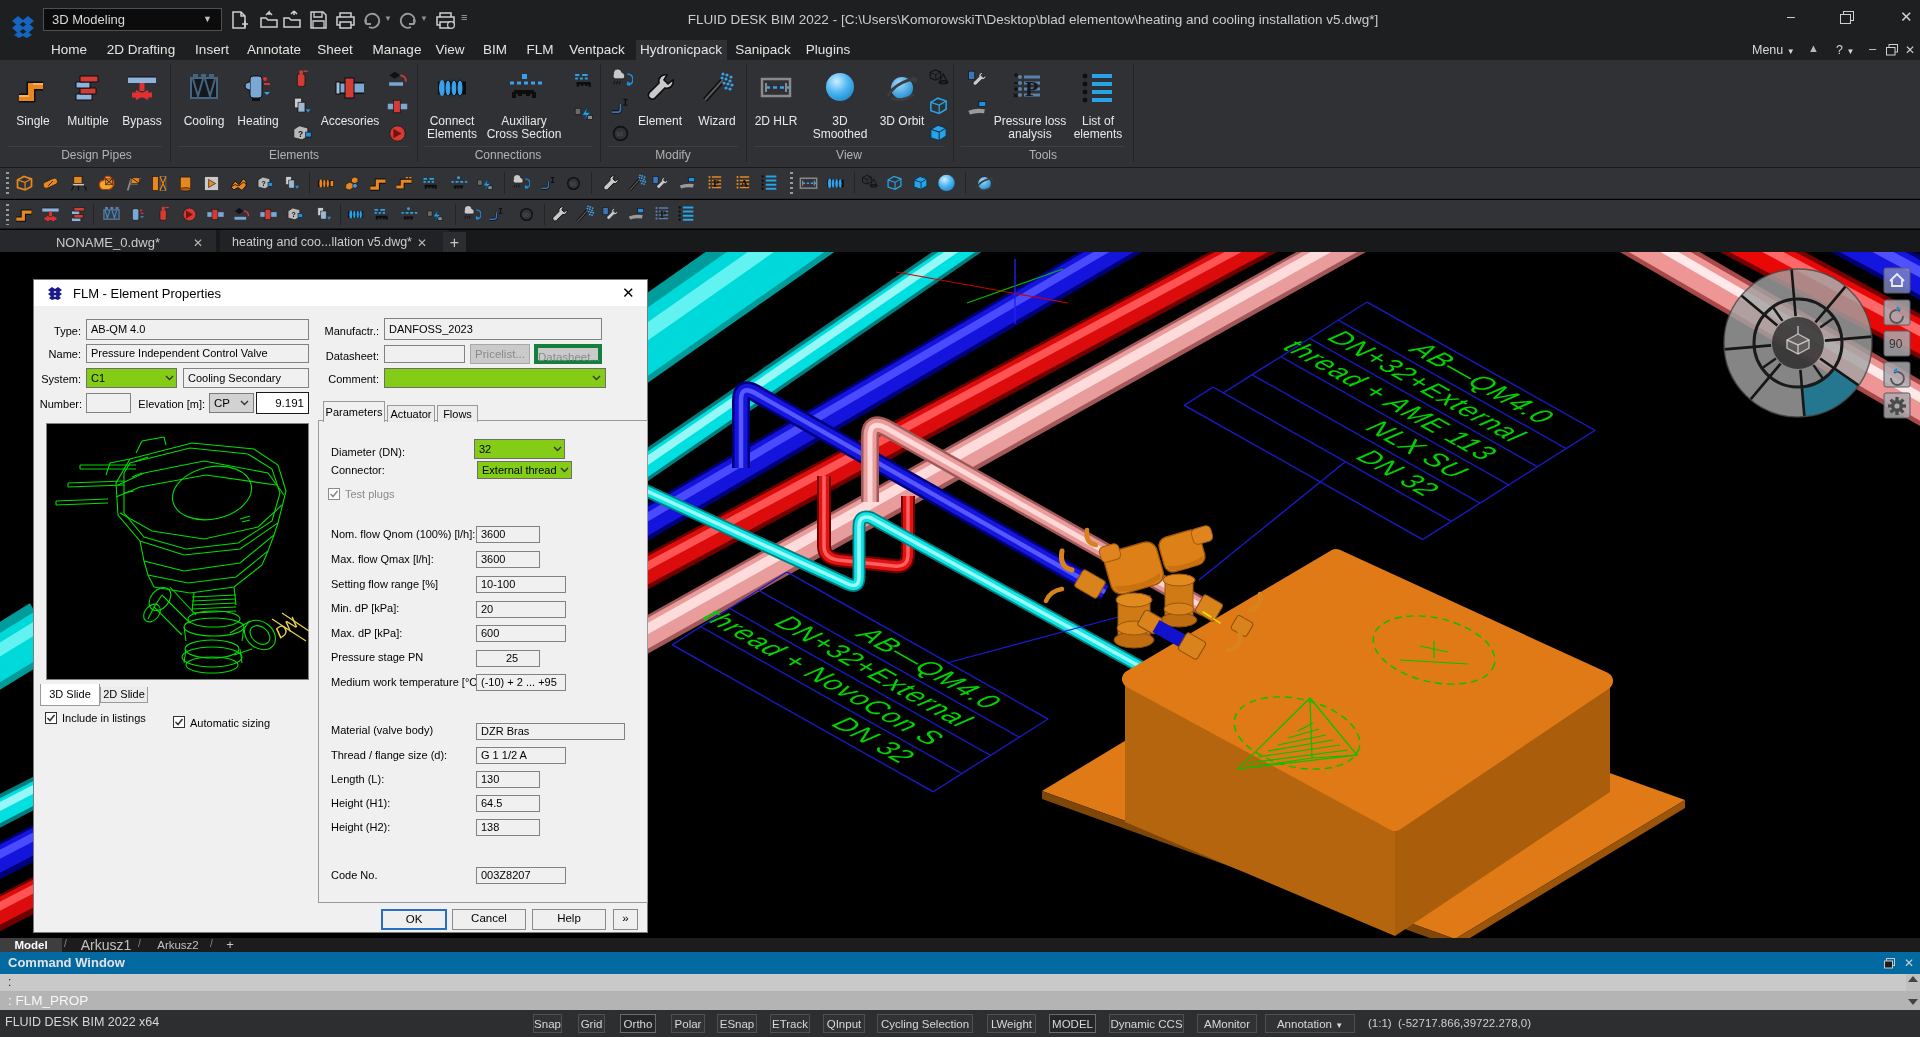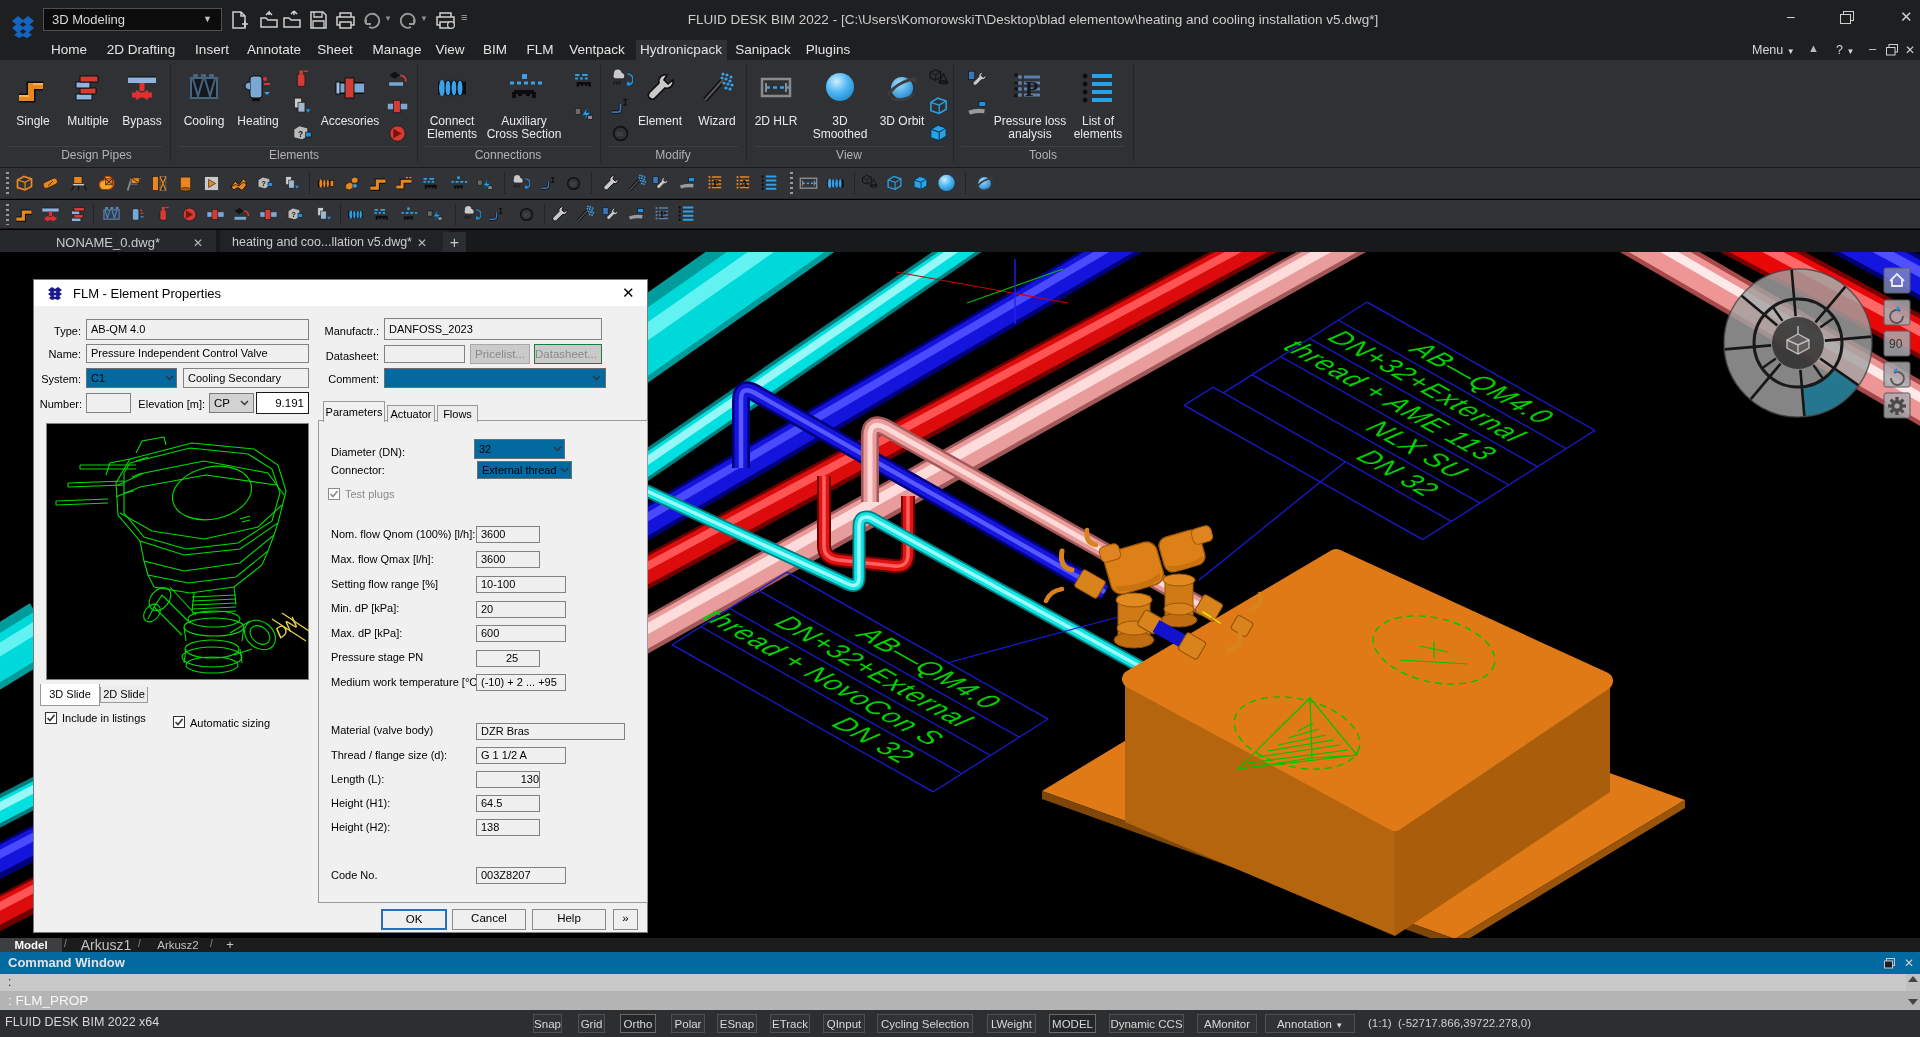--- a/index.html
+++ b/index.html
@@ -37,21 +37,21 @@
 #statusbar { left:0; top:1010px; width:1920px; height:27px; background:#2c2e30; }
 .sbtn { position:absolute; top:4px; height:19px; line-height:18px; font-size:11.5px;
   color:#d8d8d8; background:#303234; border:1px solid #4e5052; text-align:center; }
 
 #dlg { left:33px; top:279px; width:615px; height:654px; background:#f0f0f0;
   border:1px solid #7b7b7b; font-size:11px; color:#000; }
 #dlgtitle { left:0; top:0; width:613px; height:26px; background:#ffffff; }
 .dl { position:absolute; white-space:nowrap; }
 .dfield { position:absolute; background:#f0f0f0; border:1px solid #828282;
   white-space:nowrap; overflow:hidden; line-height:19px; padding-left:4px;}
-.dwhite { background:#0369a1; border:1px solid #6e6e6e; }
+.dwhite { background:#84cc16; border:1px solid #6e6e6e; }
 .chev { position:absolute; width:9px; height:6px; }
 </style></head><body>
 <div id="page">
 <div id="titlebar" class="abs">
       <svg class="abs" style="left:10px;top:14px" width="26" height="24" viewBox="0 0 26 24">
         <path d="M2 7 L8 2 L13 6 L18 2 L24 7 L18 12 L13 8 L8 12 Z" fill="#1565c0"></path>
         <path d="M2 14 L8 9 L13 13 L18 9 L24 14 L18 19 L13 15 L8 19 Z" fill="#1565c0"></path>
         <path d="M4 21 L9 17 L13 20 L17 17 L22 21 L17 24 L13 22 L9 24 Z" fill="#1565c0"></path>
       </svg>
       <div class="abs" style="left:43px;top:8px;width:179px;height:23px;background:#0c0c0c;border:1px solid #4e5052;color:#d8d8d8;font-size:13px;line-height:21px;padding-left:8px;">3D Modeling<span style="position:absolute;right:9px;top:0;color:#c0c0c0;font-size:9px;">▼</span></div>
@@ -1008,21 +1008,21 @@
       <div class="dl" style="left:588px;top:4px;font-size:15px;color:#000;">✕</div>
       <div class="dl" style="left:-103px;top:45px;width:150px;text-align:right;color:#000;">Type:</div>
       <div class="dfield " style="left:52px;top:39px;width:223px;height:21px;line-height:19px;color:#000;">AB-QM 4.0</div>
       <div class="dl" style="left:195px;top:45px;width:150px;text-align:right;color:#000;">Manufactr.:</div>
       <div class="dfield " style="left:350px;top:38px;width:218px;height:22px;line-height:20px;color:#000;">DANFOSS_2023</div>
       <div class="dl" style="left:-103px;top:68px;width:150px;text-align:right;color:#000;">Name:</div>
       <div class="dfield " style="left:52px;top:64px;width:223px;height:19px;line-height:17px;color:#000;">Pressure Independent Control Valve</div>
       <div class="dl" style="left:195px;top:70px;width:150px;text-align:right;color:#000;">Datasheet:</div>
       <div class="dfield " style="left:350px;top:65px;width:81px;height:18px;line-height:16px;color:#000;"></div>
       <div class="abs" style="left:436px;top:64px;width:60px;height:20px;background:#cacaca;border:1px solid #a8a8a8;color:#8a8a8a;font-size:11.5px;text-align:center;line-height:18px;">Pricelist...</div>
-      <div class="abs" style="left:500px;top:64px;width:68px;height:20px;background:#cacaca;border:1px solid #15803d;color:#8a8a8a;font-size:11.5px;text-align:left;line-height:18px;">Datasheet...</div>
+      <div class="abs" style="left:500px;top:64px;width:68px;height:20px;background:#cacaca;border:4px solid #15803d;color:#8a8a8a;font-size:11.5px;text-align:right;line-height:18px;">Datasheet...</div>
       <div class="dl" style="left:-103px;top:93px;width:150px;text-align:right;color:#000;">System:</div>
       <div class="dfield dwhite" style="left:52px;top:88px;width:91px;height:20px;line-height:18px;color:#000;">C1</div>
       <svg class="abs chev" style="left:131px;top:95px" viewBox="0 0 9 6">
         <path d="M1 1 L4.5 4.5 L8 1" stroke="#333" stroke-width="1.4" fill="none"></path>
       </svg>
       <div class="dfield " style="left:149px;top:88px;width:126px;height:20px;line-height:18px;color:#000;">Cooling Secondary</div>
       <div class="dl" style="left:195px;top:93px;width:150px;text-align:right;color:#000;">Comment:</div>
       <div class="dfield dwhite" style="left:350px;top:88px;width:222px;height:20px;line-height:18px;color:#000;"></div>
       <svg class="abs chev" style="left:558px;top:95px" viewBox="0 0 9 6">
         <path d="M1 1 L4.5 4.5 L8 1" stroke="#333" stroke-width="1.4" fill="none"></path>
@@ -1117,21 +1117,21 @@
       <div class="dfield " style="left:442px;top:345px;width:90px;height:17px;line-height:15px;color:#000;">600</div>
       <div class="dl" style="left:297px;top:371px;">Pressure stage PN</div>
       <div class="dfield " style="left:442px;top:370px;width:64px;height:17px;line-height:15px;color:#000;padding-left:29px;">25</div>
       <div class="dl" style="left:297px;top:396px;">Medium work temperature [°C]</div>
       <div class="dfield " style="left:442px;top:394px;width:90px;height:17px;line-height:15px;color:#000;">(-10) + 2 ... +95</div>
       <div class="dl" style="left:297px;top:444px;">Material (valve body)</div>
       <div class="dfield " style="left:442px;top:443px;width:149px;height:17px;line-height:15px;color:#000;">DZR Bras</div>
       <div class="dl" style="left:297px;top:469px;">Thread / flange size (d):</div>
       <div class="dfield " style="left:442px;top:467px;width:90px;height:17px;line-height:15px;color:#000;">G 1 1/2 A</div>
       <div class="dl" style="left:297px;top:493px;">Length (L):</div>
-      <div class="dfield " style="left:442px;top:491px;width:64px;height:17px;line-height:15px;color:#000;text-align:right;">130</div>
+      <div class="dfield " style="left:442px;top:491px;width:64px;height:17px;line-height:15px;color:#000;">130</div>
       <div class="dl" style="left:297px;top:517px;">Height (H1):</div>
       <div class="dfield " style="left:442px;top:515px;width:64px;height:17px;line-height:15px;color:#000;">64.5</div>
       <div class="dl" style="left:297px;top:541px;">Height (H2):</div>
       <div class="dfield " style="left:442px;top:539px;width:64px;height:17px;line-height:15px;color:#000;">138</div>
       <div class="dl" style="left:297px;top:589px;">Code No.</div>
       <div class="dfield " style="left:442px;top:587px;width:90px;height:17px;line-height:15px;color:#000;">003Z8207</div>
       <div class="abs" style="left:347px;top:629px;width:66px;height:21px;background:#efefef;border:2px solid #2a6fbf;text-align:center;line-height:17px;font-size:11.5px;">OK</div>
       <div class="abs" style="left:418px;top:629px;width:74px;height:21px;background:#efefef;border:1px solid #8a8a8a;text-align:center;line-height:17px;font-size:11.5px;">Cancel</div>
       <div class="abs" style="left:498px;top:629px;width:74px;height:21px;background:#efefef;border:1px solid #8a8a8a;text-align:center;line-height:17px;font-size:11.5px;">Help</div>
       <div class="abs" style="left:579px;top:629px;width:25px;height:21px;background:#efefef;border:1px solid #8a8a8a;text-align:center;line-height:17px;font-size:11.5px;">»</div>

